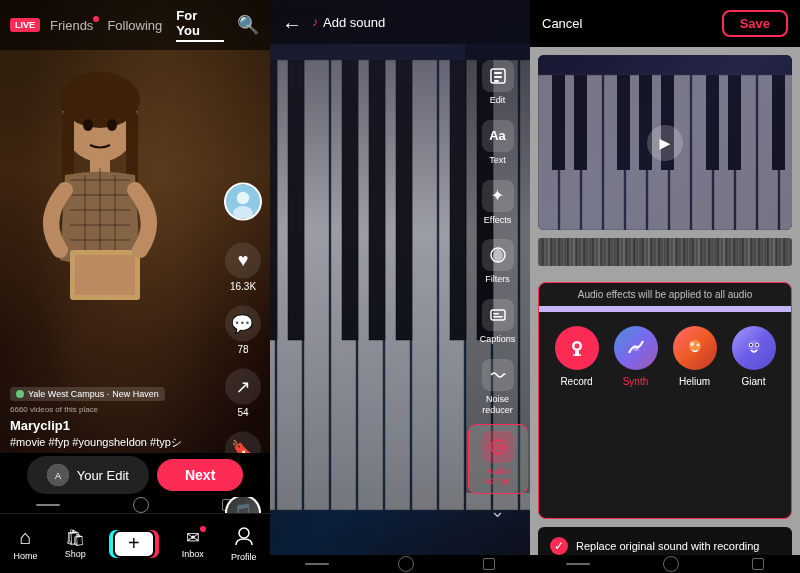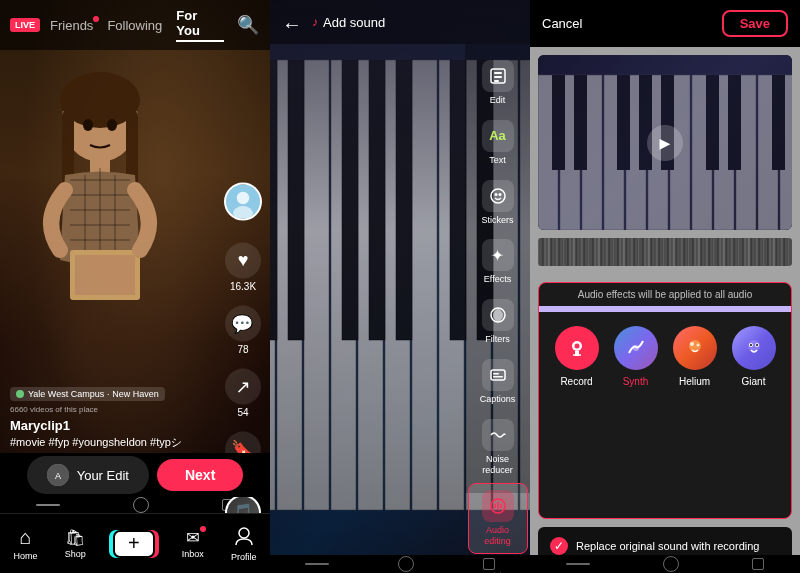--- a/index.html
+++ b/index.html
@@ -761,33 +761,22 @@
         <svg width="18" height="18" viewBox="0 0 18 18">
           <rect x="2" y="2" width="14" height="14" rx="2" fill="none" stroke="#fff" stroke-width="1.5"></rect>
           <rect x="5" y="5" width="8" height="2" rx="1" fill="#fff"></rect>
           <rect x="5" y="9" width="8" height="2" rx="1" fill="#fff"></rect>
           <rect x="5" y="13" width="5" height="2" rx="1" fill="#fff"></rect>
         </svg>
       </div>
       <span class="tool-label">Edit</span>
     </div>
     <div class="tool-item">
-      <div class="tool-icon" style="font-size:13px;font-weight:700;color:#bef264;">Aa</div>
+      <div class="tool-icon" style="font-size:13px;font-weight:700;color:#ffffff;">Aa</div>
       <span class="tool-label">Text</span>
-    </div>
-    <div class="tool-item">
-      <div class="tool-icon">
-        <svg width="18" height="18" viewBox="0 0 18 18">
-          <circle cx="9" cy="9" r="7" fill="none" stroke="#fff" stroke-width="1.5"></circle>
-          <circle cx="7" cy="7.5" r="1.5" fill="#fff"></circle>
-          <circle cx="11" cy="7.5" r="1.5" fill="#fff"></circle>
-          <path d="M6 11 Q9 14 12 11" stroke="#fff" stroke-width="1.5" fill="none"></path>
-        </svg>
-      </div>
-      <span class="tool-label">Stickers</span>
     </div>
     <div class="tool-item">
       <div class="tool-icon">✦</div>
       <span class="tool-label">Effects</span>
     </div>
     <div class="tool-item">
       <div class="tool-icon">
         <svg width="18" height="18" viewBox="0 0 18 18">
           <circle cx="9" cy="9" r="7" fill="none" stroke="#fff" stroke-width="1.5"></circle>
           <path d="M9 2 Q14 6 14 9 Q14 13 9 16 Q4 13 4 9 Q4 6 9 2" fill="#fff" opacity="0.5"></path>

